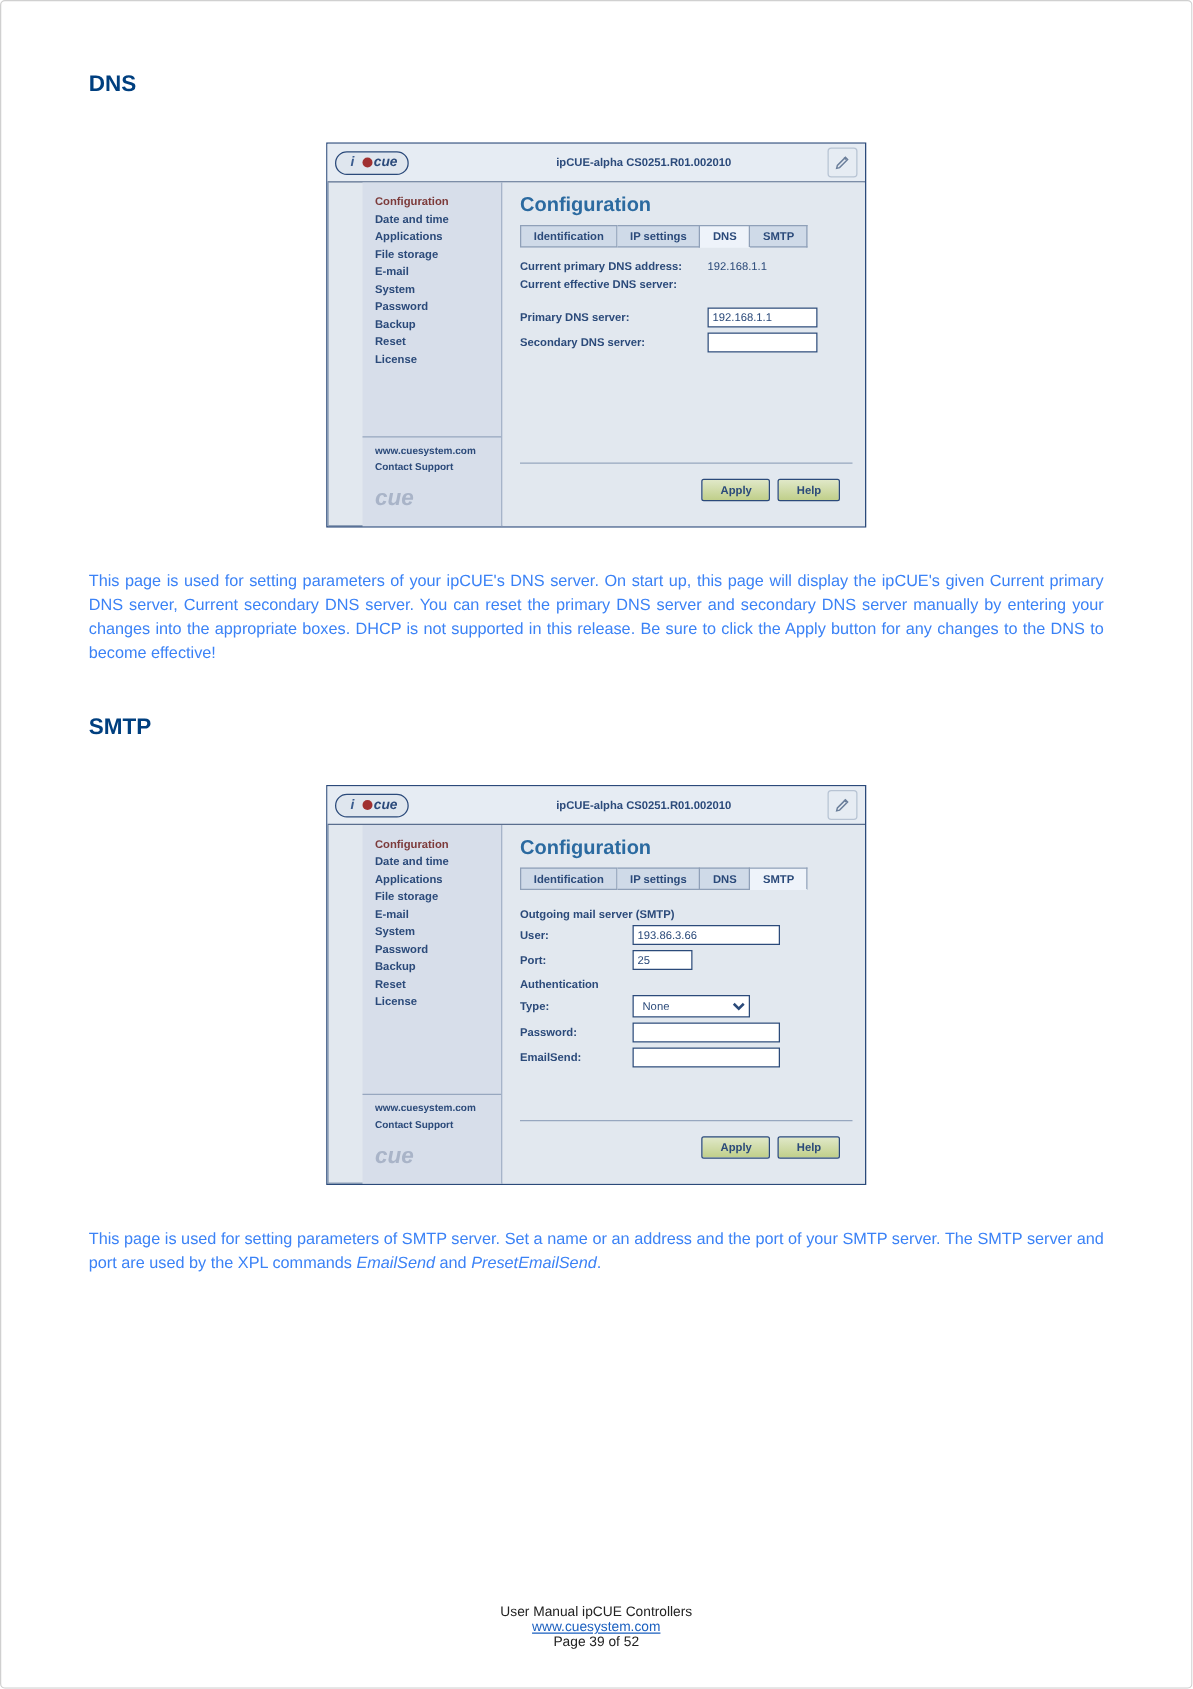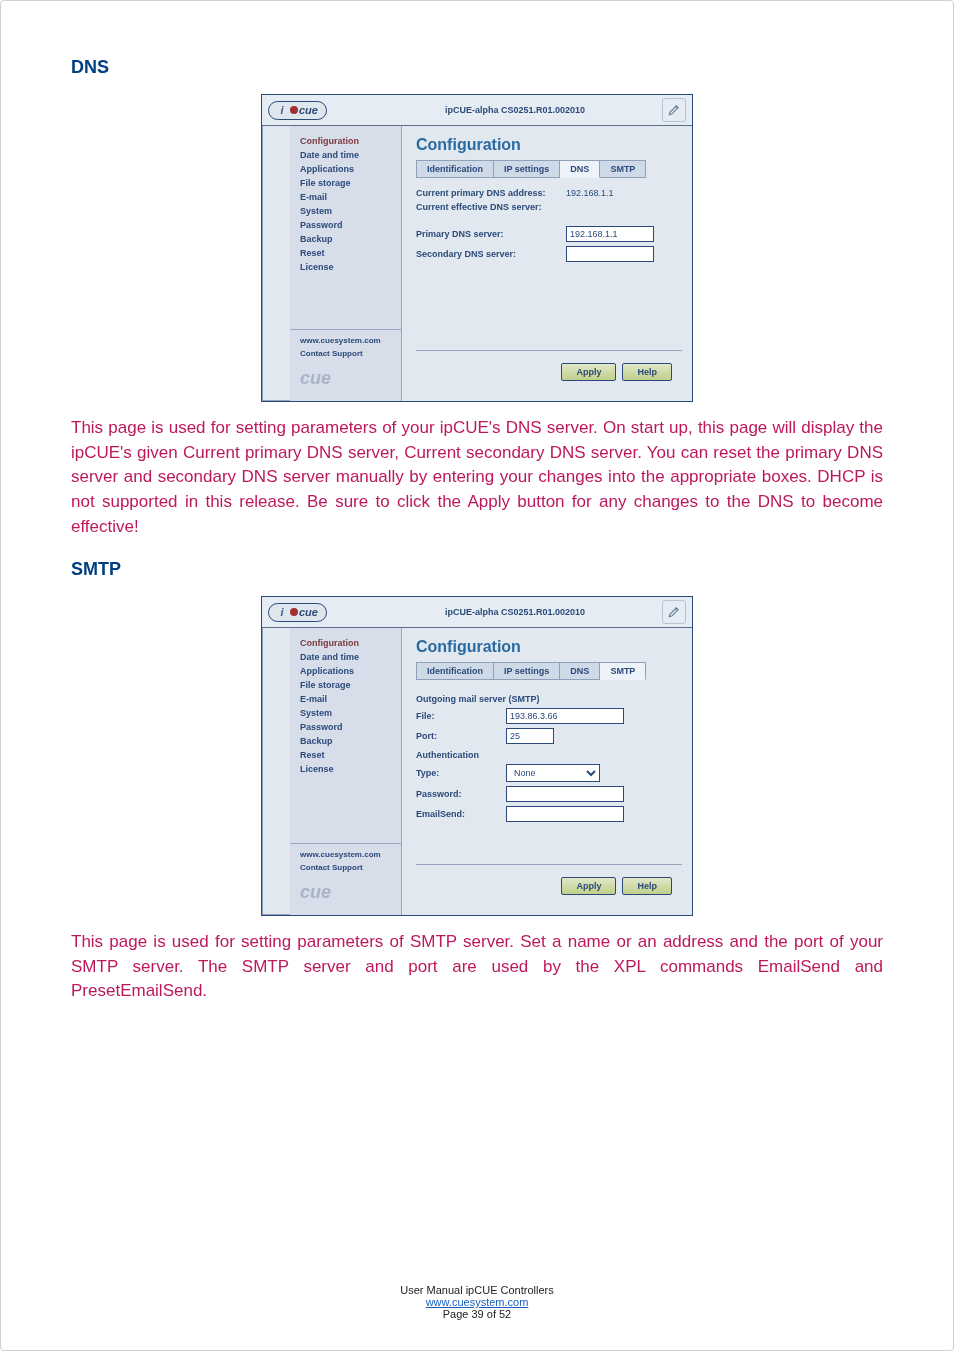--- a/index.html
+++ b/index.html
@@ -16,35 +16,36 @@
     box-sizing: border-box;
     border: 1px solid #d0d0d0;
     border-radius: 4px;
   }
   .inner {
     padding: 56px 70px 30px 70px;
     height: 100%;
     box-sizing: border-box;
     display: flex;
     flex-direction: column;
+    gap: 20px;
   }
   h2.section {
     color: #003f7f;
     font-size: 18px;
     font-weight: bold;
     margin: 0 0 12px 0;
   }
   p.body {
-    font-size: 17px;
-    color: #be185d;
+    font-size: 13px;
+    color: #3b82f6;
     line-height: 1.45;
     margin: 14px 0 20px 0;
     text-align: justify;
   }
-  .italic { }
+  .italic { font-style: italic; }
   .panel-wrap {
     text-align: center;
     margin-top: 4px;
   }
   
   .panel {
     display: inline-block;
     width: 430px;
     border: 1px solid #2b4a7a;
     background: #e2e8ef;
@@ -331,21 +332,21 @@
             <div class="cfg-title">Configuration</div>
             <div class="tabs">
               <div class="tab">Identification</div>
               <div class="tab">IP settings</div>
               <div class="tab">DNS</div>
               <div class="tab active">SMTP</div>
             </div>
             <div class="content-min2">
               <div class="section-sub">Outgoing mail server (SMTP)</div>
               <div class="kv kv-auth">
-                <span class="lbl">File:</span>
+                <span class="lbl">User:</span>
                 <input type="text" value="193.86.3.66" style="">
                 <span class="lbl">Port:</span>
                 <input type="text" style="width: 40px;" value="25">
               </div>
               <div class="section-sub" style="margin-top:6px">Authentication</div>
               <div class="kv kv-auth">
                 <span class="lbl">Type:</span>
                 <select>
                   <option selected="">None</option>
                 </select>

